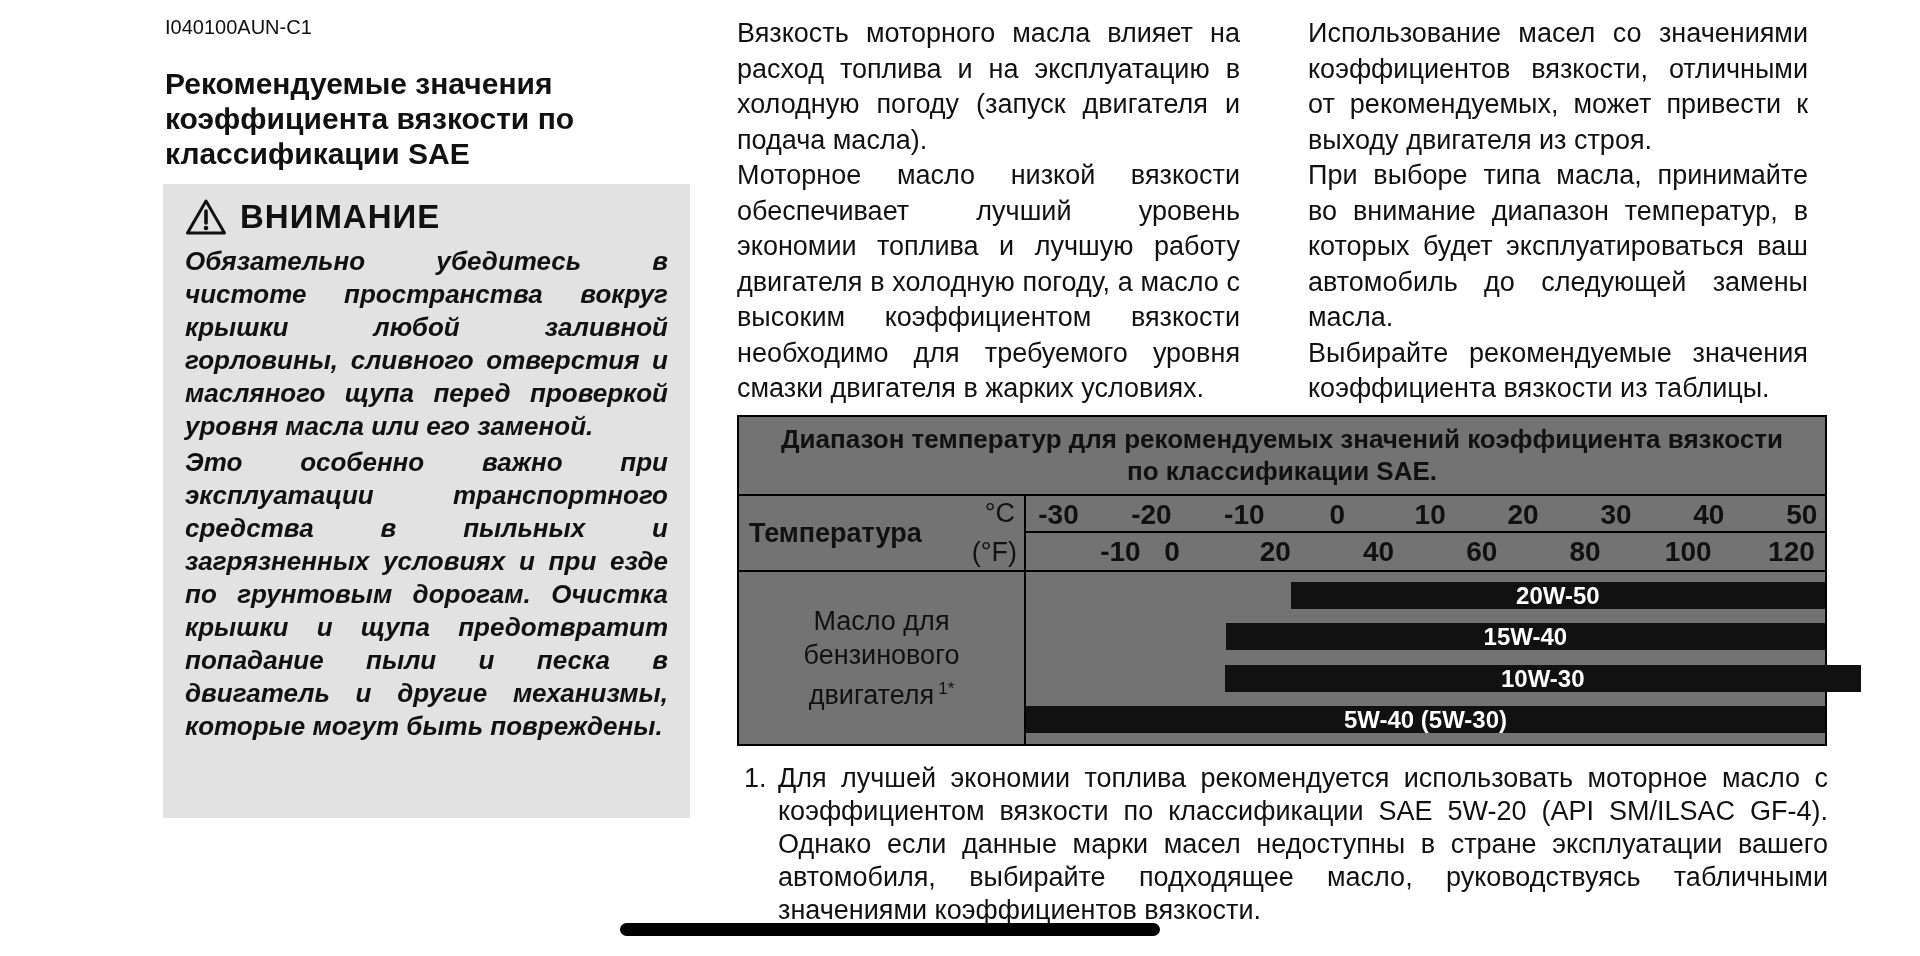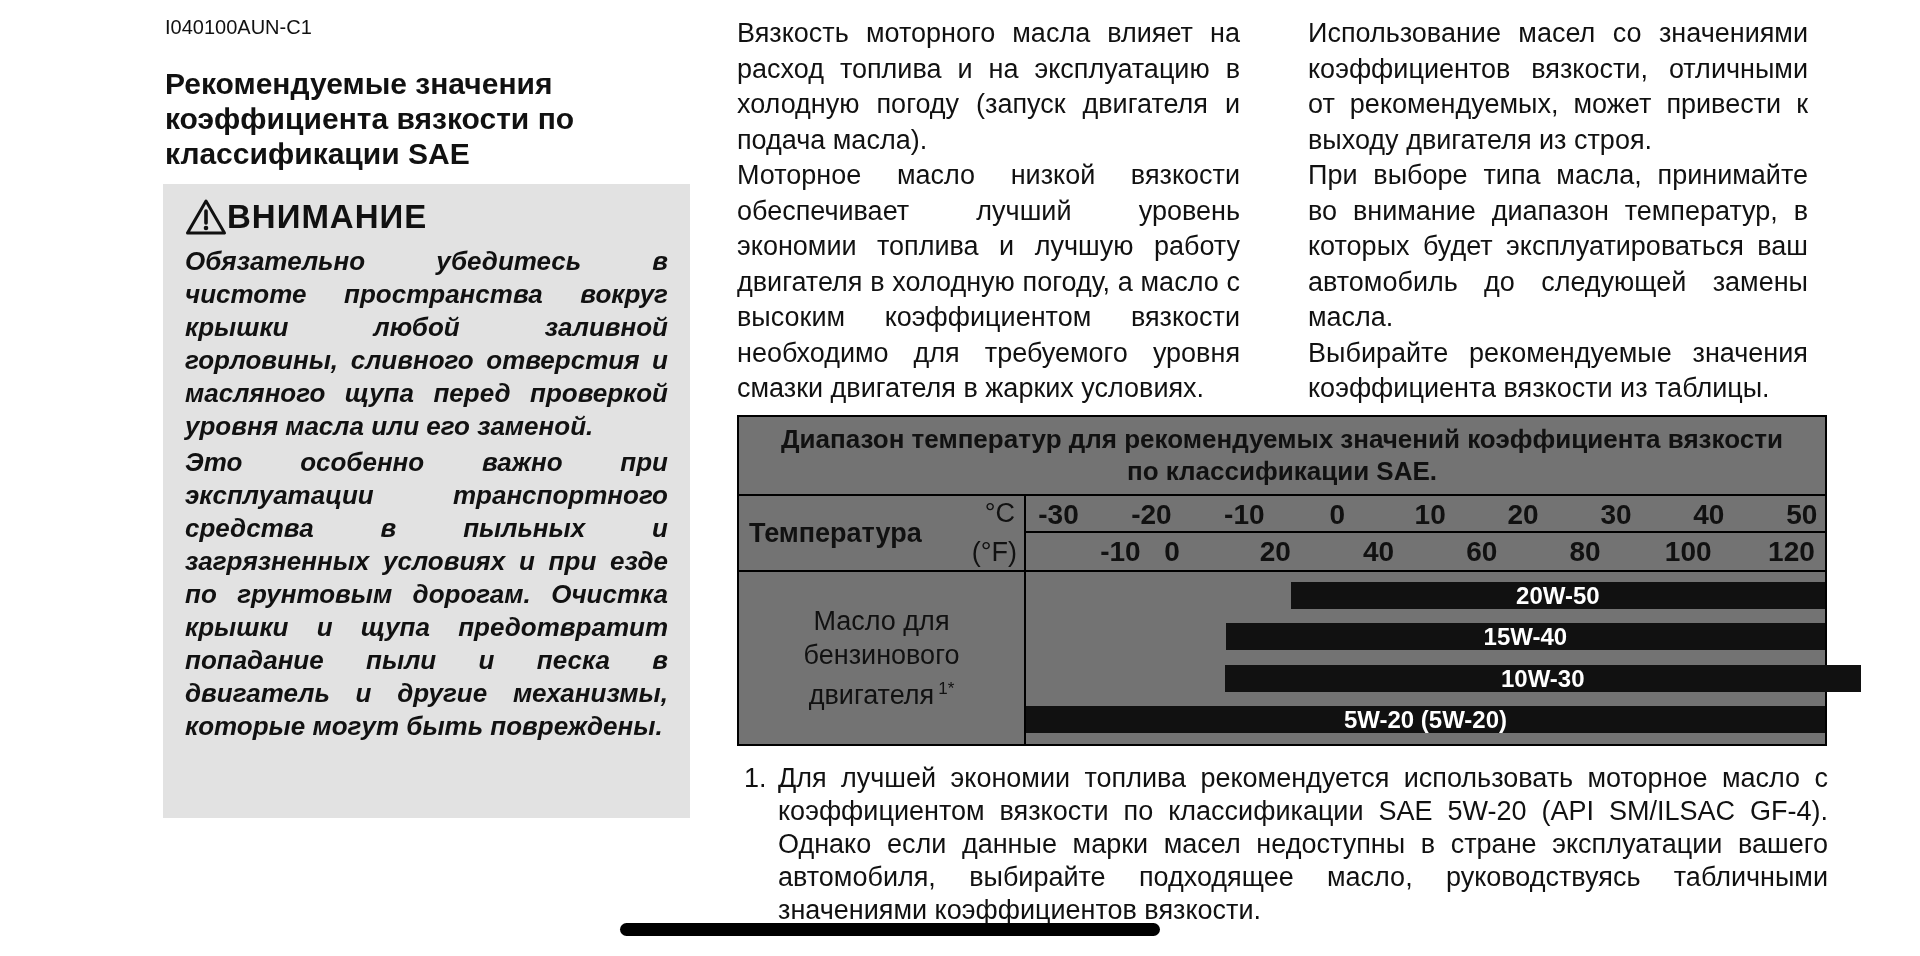--- a/index.html
+++ b/index.html
@@ -18,21 +18,21 @@
     background:#ffffff;color:var(--text);
     font-family:"Liberation Sans","DejaVu Sans",sans-serif;
   }
 
   
   .code{position:absolute;left:165px;top:16px;font-size:20px;}
   .heading{position:absolute;left:165px;top:46px;width:528px;
     font-size:30px;font-weight:bold;line-height:35px;}
   .warning{position:absolute;left:163px;top:184px;width:527px;height:634px;
     background:var(--warning-bg);padding:14px 22px 10px;}
-  .warning-title{display:flex;align-items:center;gap:0;
+  .warning-title{display:flex;align-items:center;gap:13px;
     font-size:33px;font-weight:bold;letter-spacing:1px;}
   .warning-icon{flex:0 0 auto;display:block;}
   .warning-body p{margin:3px 0 0;font-size:26px;font-weight:bold;font-style:italic;
     line-height:33px;text-align:justify;}
   .warning-body p.first{margin-top:9px;}
 
   
   .col{position:absolute;top:16px;font-size:27px;line-height:35.5px;}
   .col p{margin:0;text-align:justify;}
   .col-middle{left:737px;width:503px;}
@@ -145,21 +145,21 @@
         <div class="vbar" style="left: 33.1395%; width: 66.8605%; top: 10px;">
           <span>20W-50</span>
         </div>
         <div class="vbar" style="left: 25%; width: 75%; top: 51px;">
           <span>15W-40</span>
         </div>
         <div class="vbar" style="left: 20.3488%; width: 79.6512%; top: 93px; margin-left: 36px;">
           <span>10W-30</span>
         </div>
         <div class="vbar" style="left: 0%; width: 100%; top: 134px;">
-          <span>5W-20 (5W-20)</span>
+          <span>5W-40 (5W-30)</span>
         </div>
       </div>
   </div>
 </div>
 
 <div class="footnote">
   <span class="fn-marker">1.</span>
   <p class="fn-text">Для лучшей экономии топлива рекомендуется использовать моторное масло с коэффициентом вязкости по классификации SAE 5W-20 (API SM/ILSAC GF-4). Однако если данные марки масел недоступны в стране эксплуатации вашего автомобиля, выбирайте подходящее масло, руководствуясь табличными значениями коэффициентов вязкости.</p>
 </div>
 

